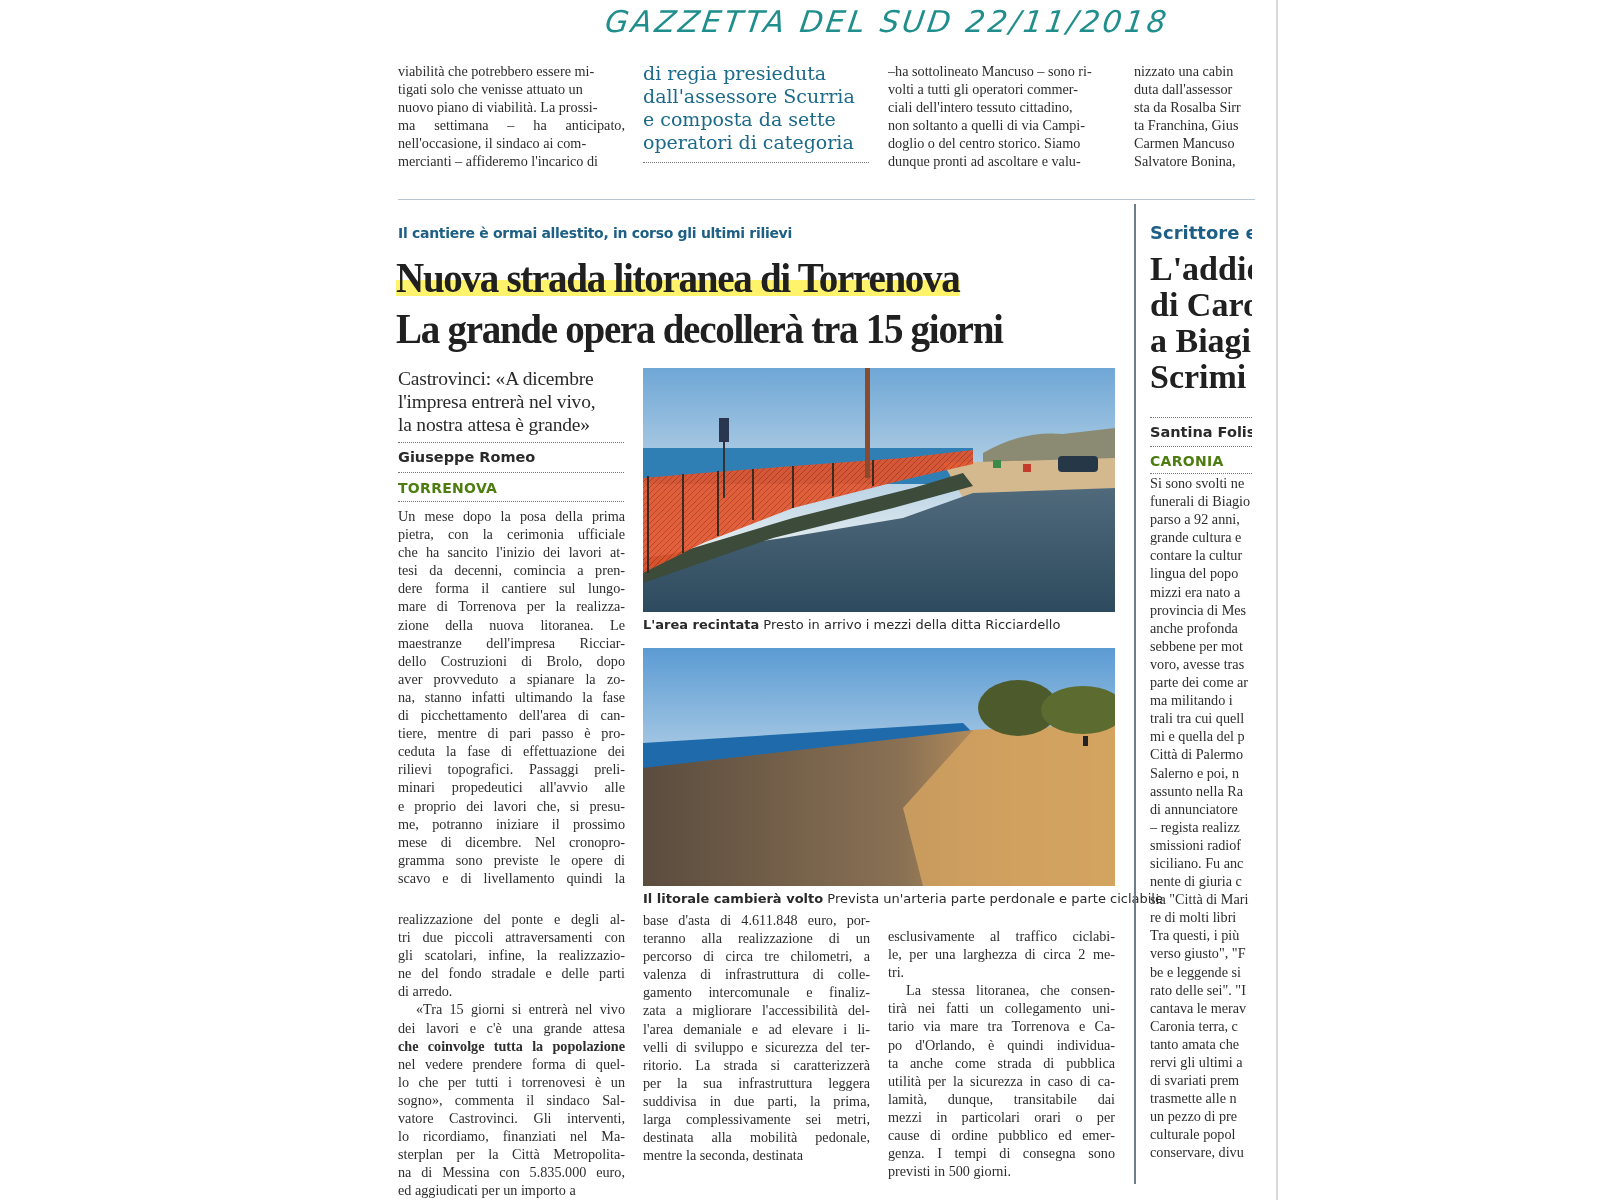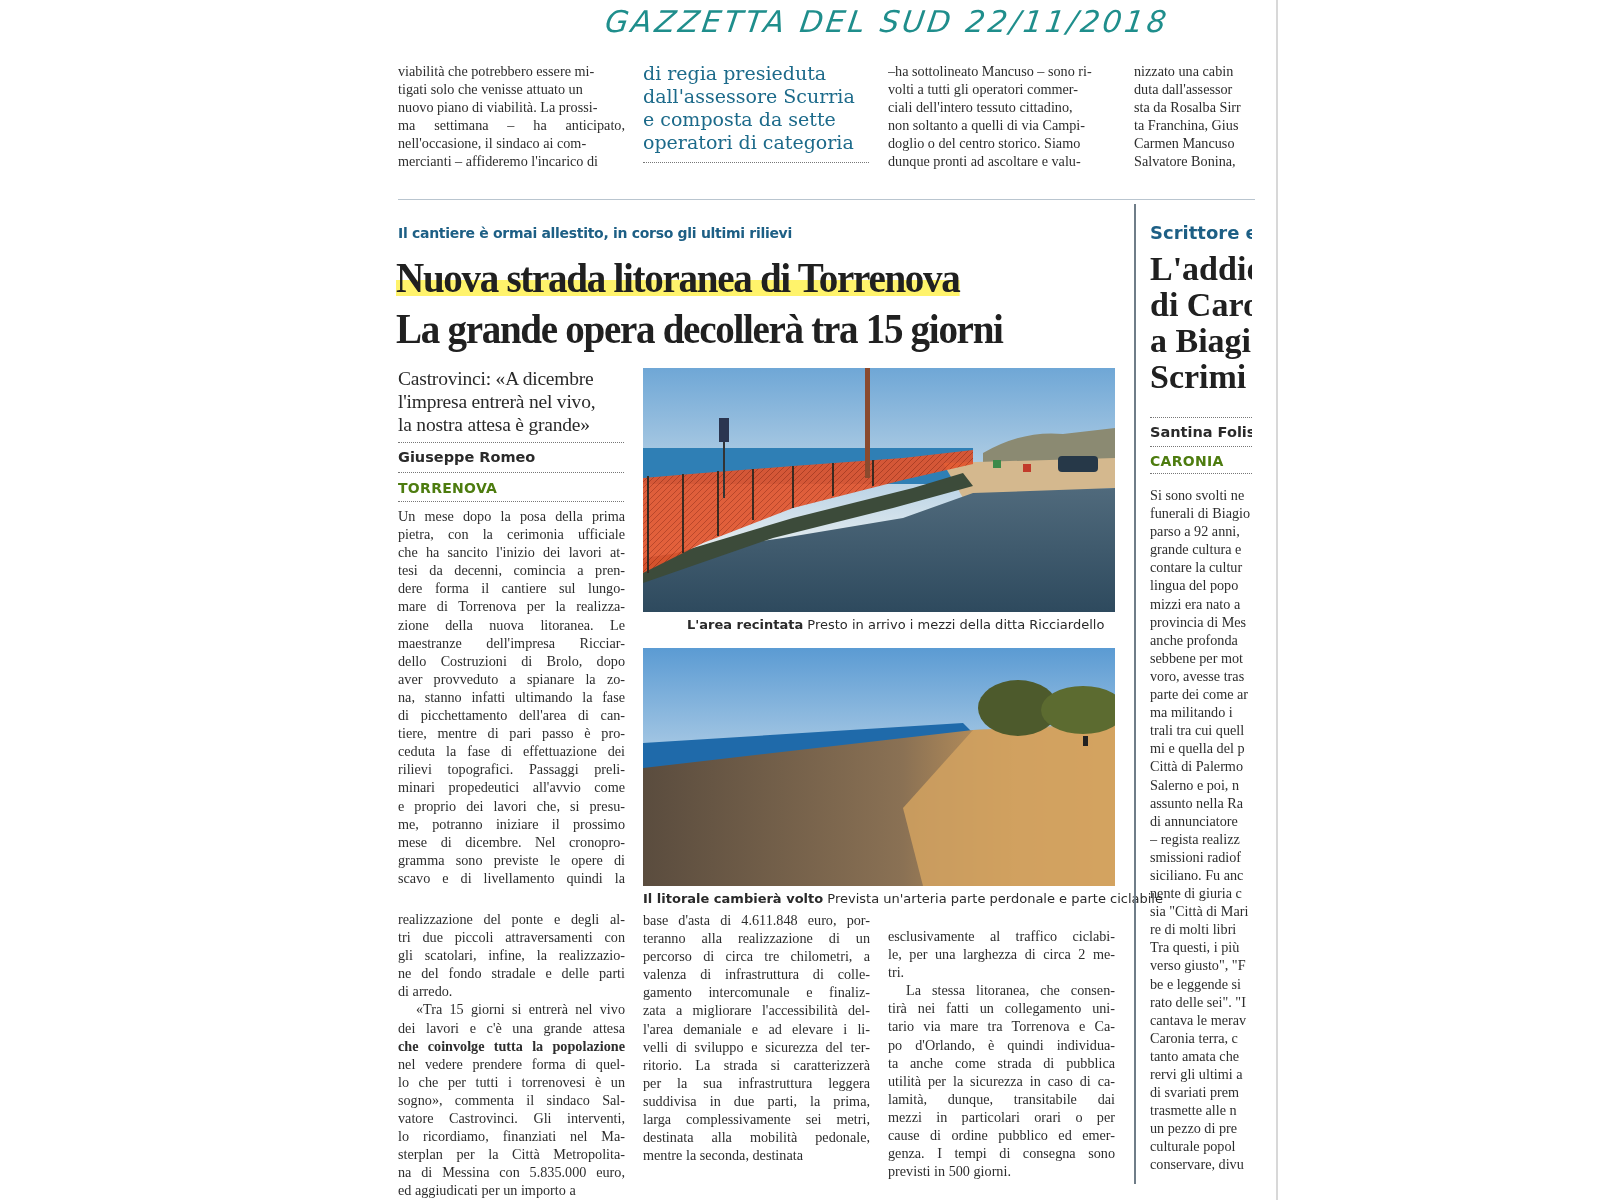--- a/index.html
+++ b/index.html
@@ -97,21 +97,21 @@
     <div style="text-align-last: justify;">mare di Torrenova per la realizza-</div>
     <div style="text-align-last: justify;">zione della nuova litoranea. Le</div>
     <div style="text-align-last: justify;">maestranze dell'impresa Ricciar-</div>
     <div style="text-align-last: justify;">dello Costruzioni di Brolo, dopo</div>
     <div style="text-align-last: justify;">aver provveduto a spianare la zo-</div>
     <div style="text-align-last: justify;">na, stanno infatti ultimando la fase</div>
     <div style="text-align-last: justify;">di picchettamento dell'area di can-</div>
     <div style="text-align-last: justify;">tiere, mentre di pari passo è pro-</div>
     <div style="text-align-last: justify;">ceduta la fase di effettuazione dei</div>
     <div style="text-align-last: justify;">rilievi topografici. Passaggi preli-</div>
-    <div style="text-align-last: justify;">minari propedeutici all'avvio come</div>
+    <div style="text-align-last: justify;">minari propedeutici all'avvio alle</div>
     <div style="text-align-last: justify;">e proprio dei lavori che, si presu-</div>
     <div style="text-align-last: justify;">me, potranno iniziare il prossimo</div>
     <div style="text-align-last: justify;">mese di dicembre. Nel cronopro-</div>
     <div style="text-align-last: justify;">gramma sono previste le opere di</div>
     <div style="text-align-last: justify;">scavo e di livellamento quindi la</div>
     <div style="text-align-last: justify; margin-top: 23px;">realizzazione del ponte e degli al-</div>
     <div style="text-align-last: justify;">tri due piccoli attraversamenti con</div>
     <div style="text-align-last: justify;">gli scatolari, infine, la realizzazio-</div>
     <div style="text-align-last: justify;">ne del fondo stradale e delle parti</div>
     <div>di arredo.</div>
@@ -162,21 +162,21 @@
       <line x1="230" y1="92" x2="230" y2="118"></line>
     </g>
     <rect x="222" y="0" width="5" height="110" fill="#8a4a2e"></rect>
     <rect x="76" y="50" width="10" height="24" fill="#2a3550"></rect>
     <line x1="81" y1="74" x2="81" y2="130" stroke="#333" stroke-width="2"></line>
     <rect x="415" y="88" width="40" height="16" rx="4" fill="#263848"></rect>
     <rect x="380" y="96" width="8" height="8" fill="#c23b2b"></rect>
     <rect x="350" y="92" width="8" height="8" fill="#3c8a4a"></rect>
   </svg>
 </div>
-<div class="abs caption" style="left:643px;top:617px;margin-left:44px;">
+<div class="abs caption" style="left:643px;top:617px;">
   <b>L'area recintata</b>
   <span>Presto in arrivo i mezzi della ditta Ricciardello</span>
 </div>
 
 <div class="photo" style="left:643px;top:648px;width:472px;height:238px;">
   <svg width="472" height="238" viewBox="0 0 472 238">
     <defs>
       <linearGradient id="sky2" x1="0" y1="0" x2="0" y2="1">
         <stop offset="0" stop-color="#5b9bd3"></stop>
           <stop offset="0.8" stop-color="#e6eef2"></stop>
@@ -246,21 +246,21 @@
     <div>L'addio</div>
     <div>di Caro</div>
     <div>a Biagi</div>
     <div>Scrimi</div>
   </div>
   <div class="dotted" style="margin-top:22px;width:140px;"></div>
   <div class="byline" style="margin-top:6px;white-space:nowrap;">Santina Folisi</div>
   <div class="dotted" style="margin-top:6px;width:140px;"></div>
   <div class="dateline" style="margin-top:6px;">CARONIA</div>
   <div class="dotted" style="margin-top:4px;width:140px;"></div>
-  <div class="body-text line-nojust" id="sidecol" style="margin-top:12px;white-space:nowrap;">
+  <div class="body-text line-nojust" id="sidecol" style="margin-top:0;white-space:nowrap;">
       <div>Si sono svolti ne</div>
       <div>funerali di Biagio</div>
       <div>parso a 92 anni,</div>
       <div>grande cultura e</div>
       <div>contare la cultur</div>
       <div>lingua del popo</div>
       <div>mizzi era nato a</div>
       <div>provincia di Mes</div>
       <div>anche profonda</div>
       <div>sebbene per mot</div>

